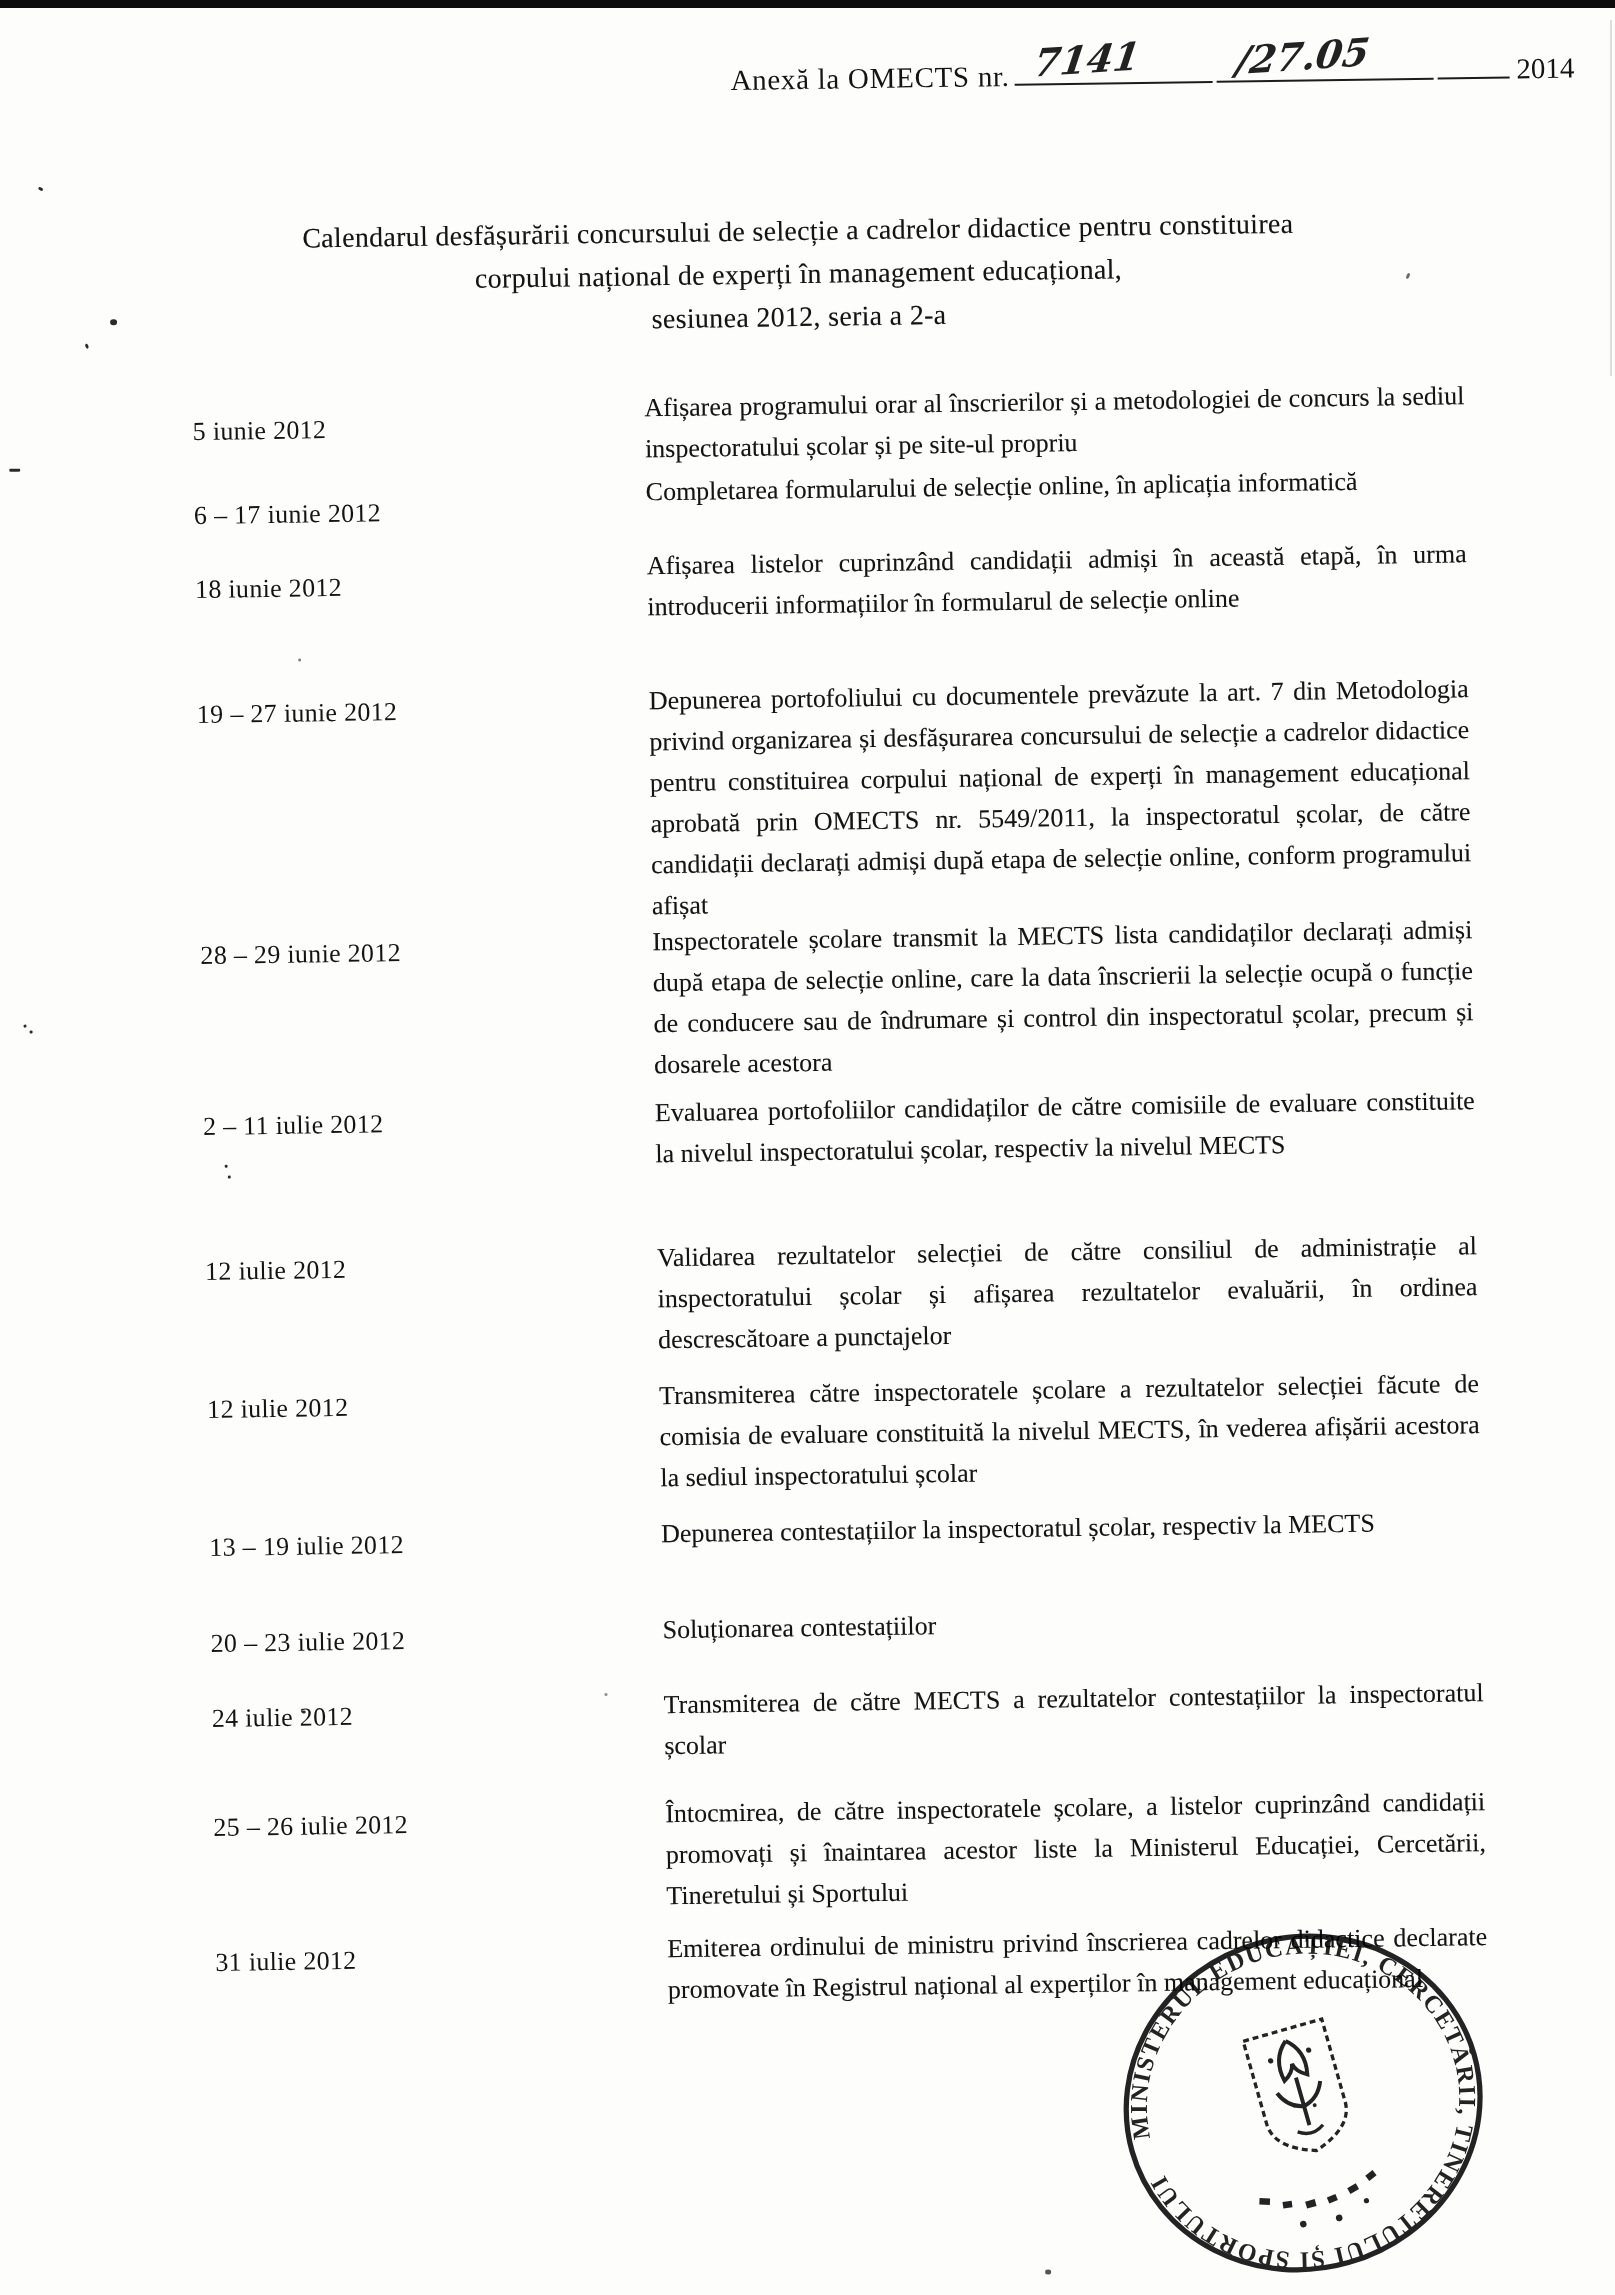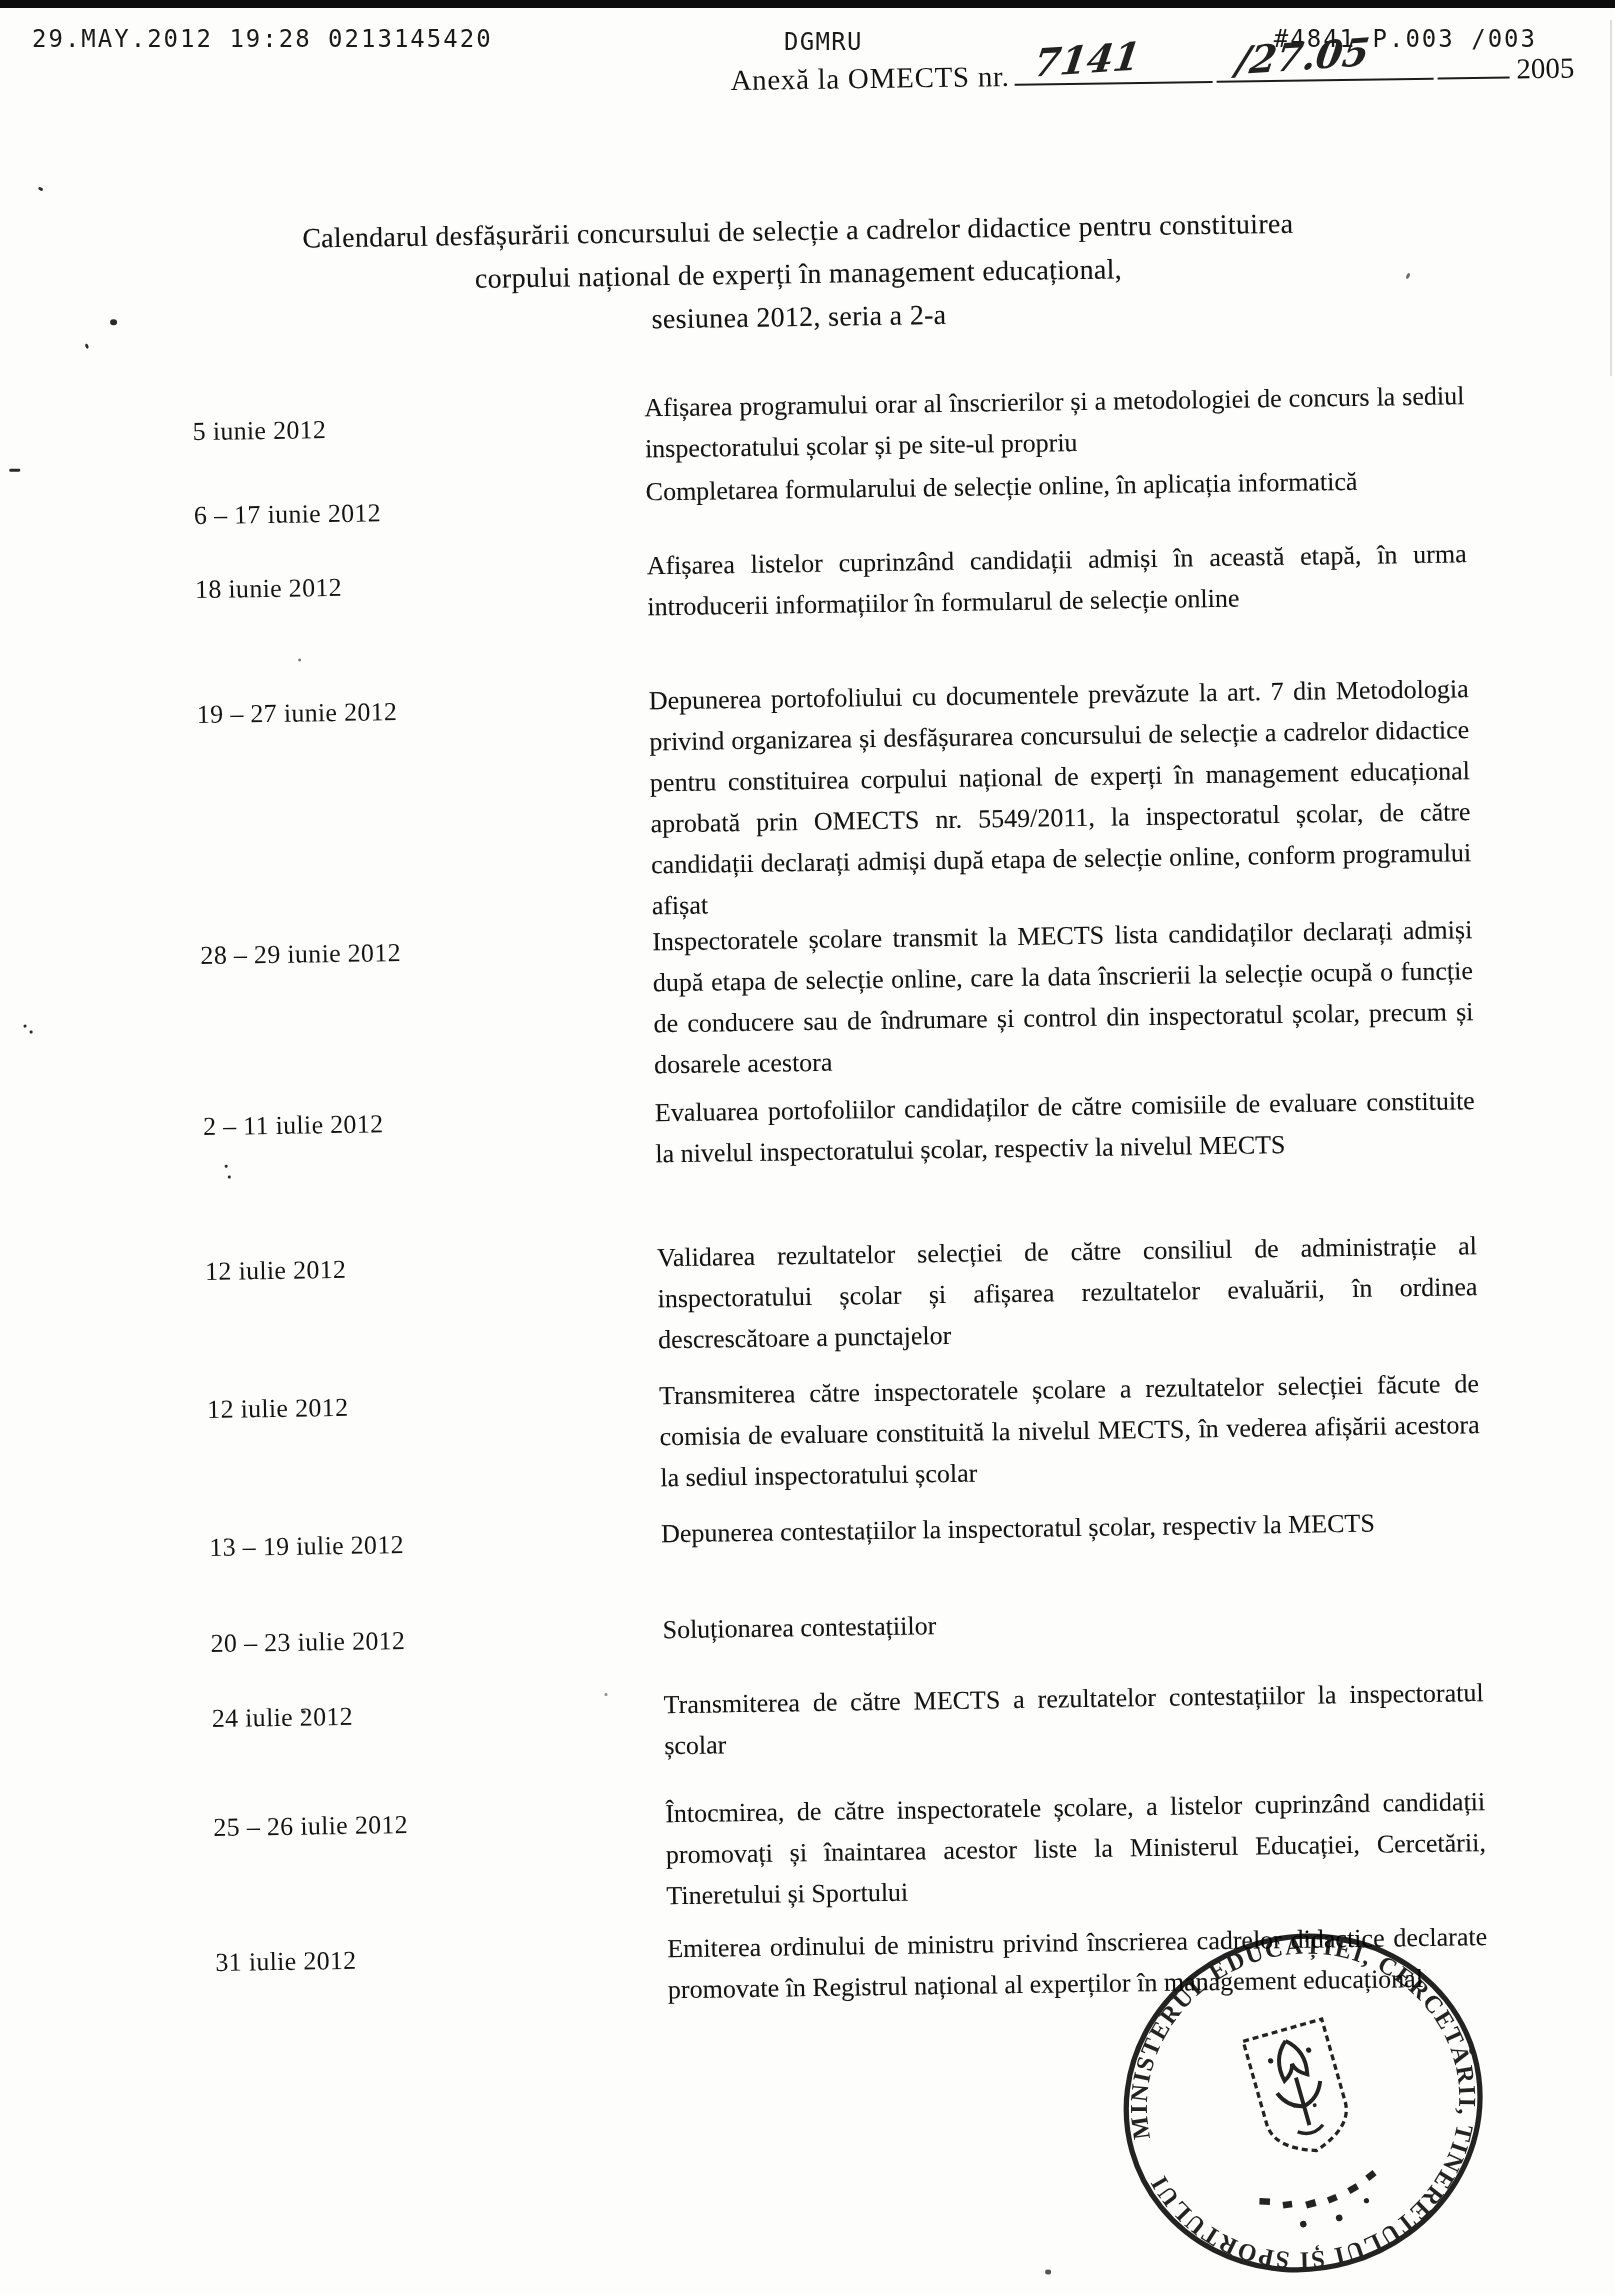--- a/index.html
+++ b/index.html
@@ -71,30 +71,25 @@
   .speck{position:absolute;background:#2a2a2a;border-radius:50%;}
 </style>
 </head>
 <body>
 
 <div class="page">
 
   <div class="scan-top-bar"></div>
   <div class="edge-streak"></div>
 
-  <div class="fax-header">
-    <span class="fax-left">29.MAY.2012 19:28 0213145420</span>
-    <span class="fax-center">DGMRU</span>
-    <span class="fax-right">#4841 P.003 /003</span>
-  </div>
 
   <div class="doc">
 
     <div class="annex-line">
-      <span class="annex-prefix">Anexă la OMECTS nr.</span><span class="blank b1"><span class="hand">7141</span></span><span class="blank b2"><span class="hand">/27.05</span></span><span class="blank b3"></span><span class="annex-year">2005</span>
+      <span class="annex-prefix">Anexă la OMECTS nr.</span><span class="blank b1"><span class="hand">7141</span></span><span class="blank b2"><span class="hand">/27.05</span></span><span class="blank b3"></span><span class="annex-year">2014</span>
     </div>
 
     <div class="title">
       <div>Calendarul desfășurării concursului de selecție a cadrelor didactice pentru constituirea</div>
       <div>corpului național de experți în management educațional,</div>
       <div>sesiunea 2012, seria a 2-a</div>
     </div>
 
     <div class="row lowdate" style="top:385px">
       <div class="date">5 iunie 2012</div>

